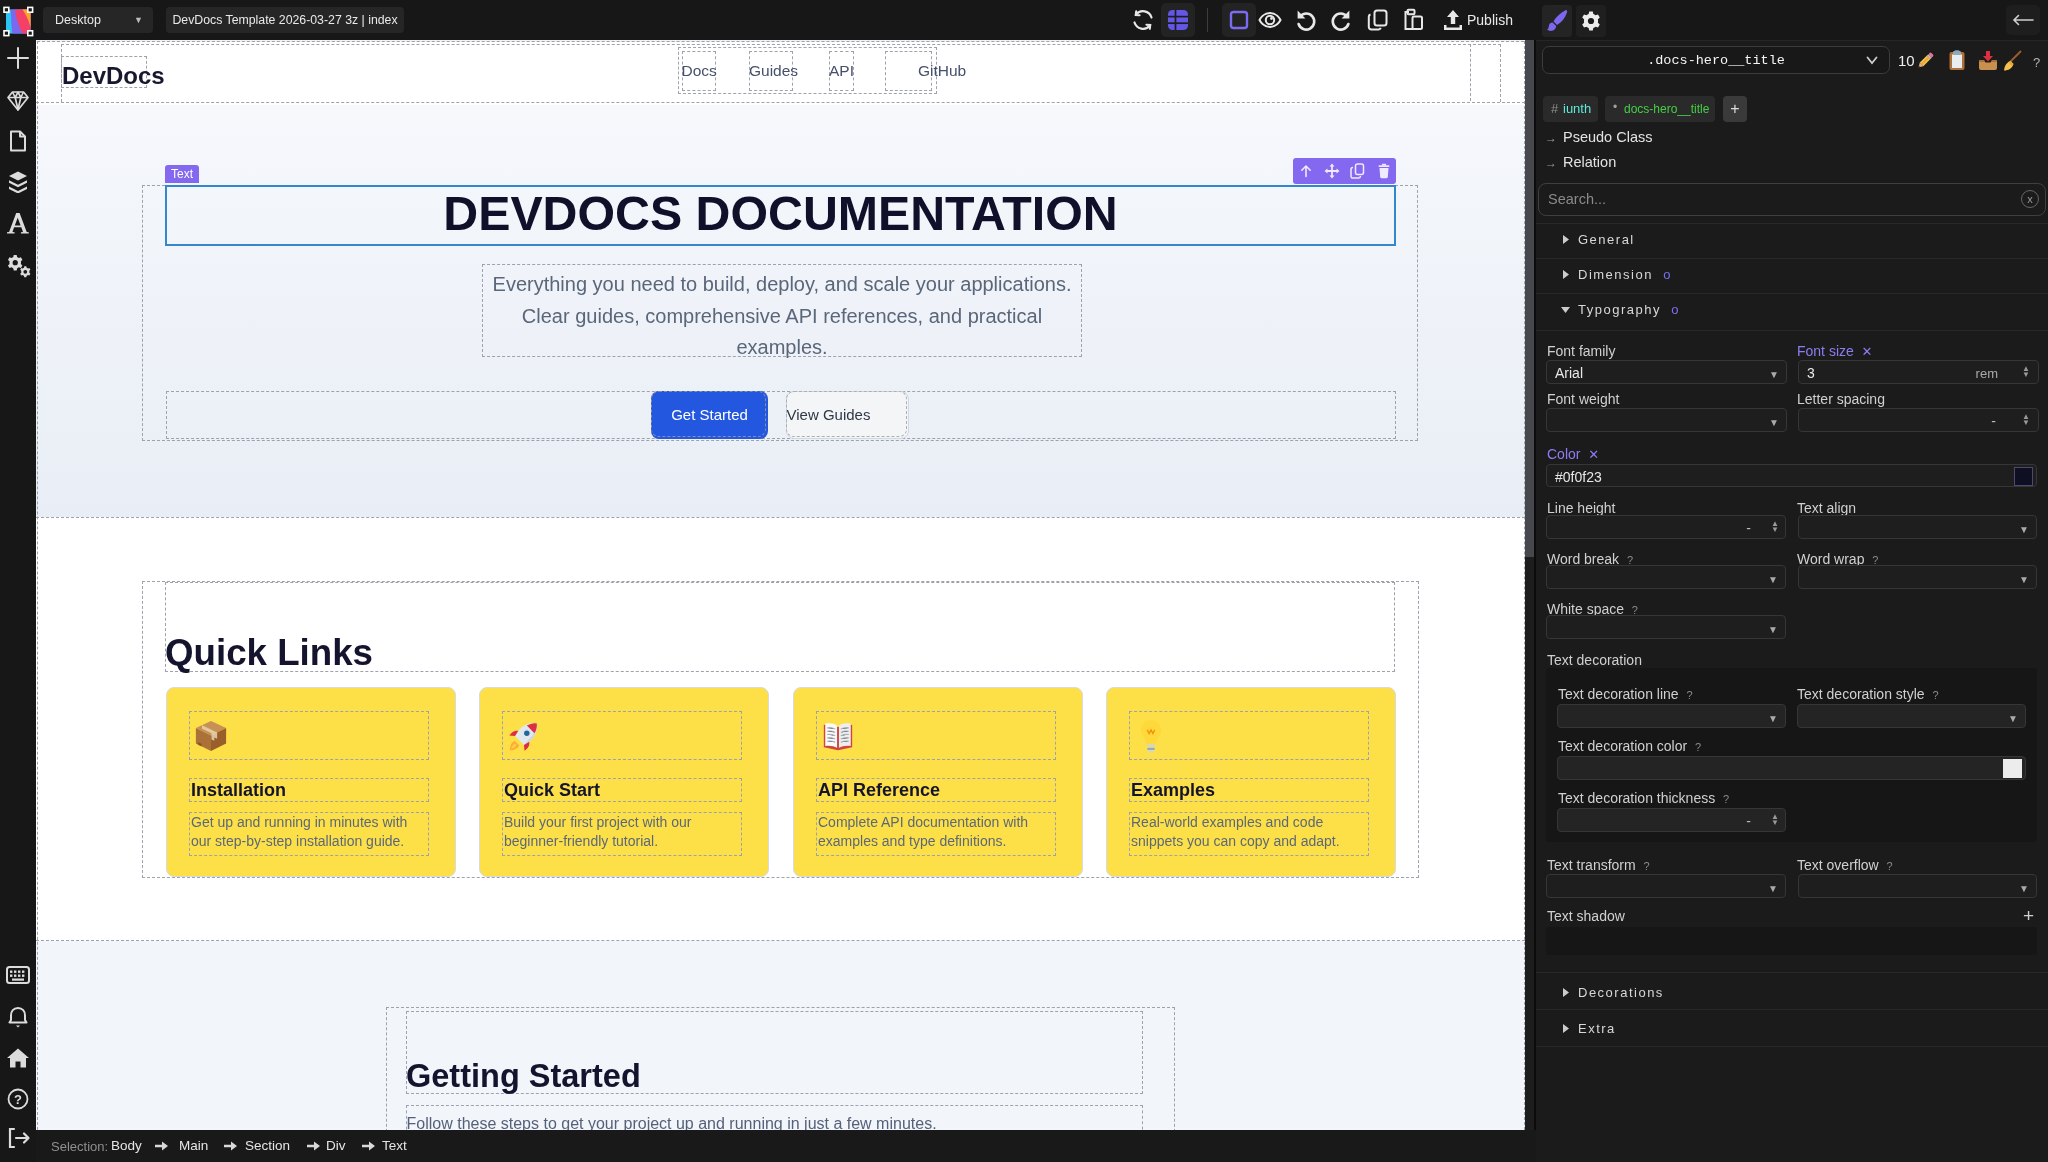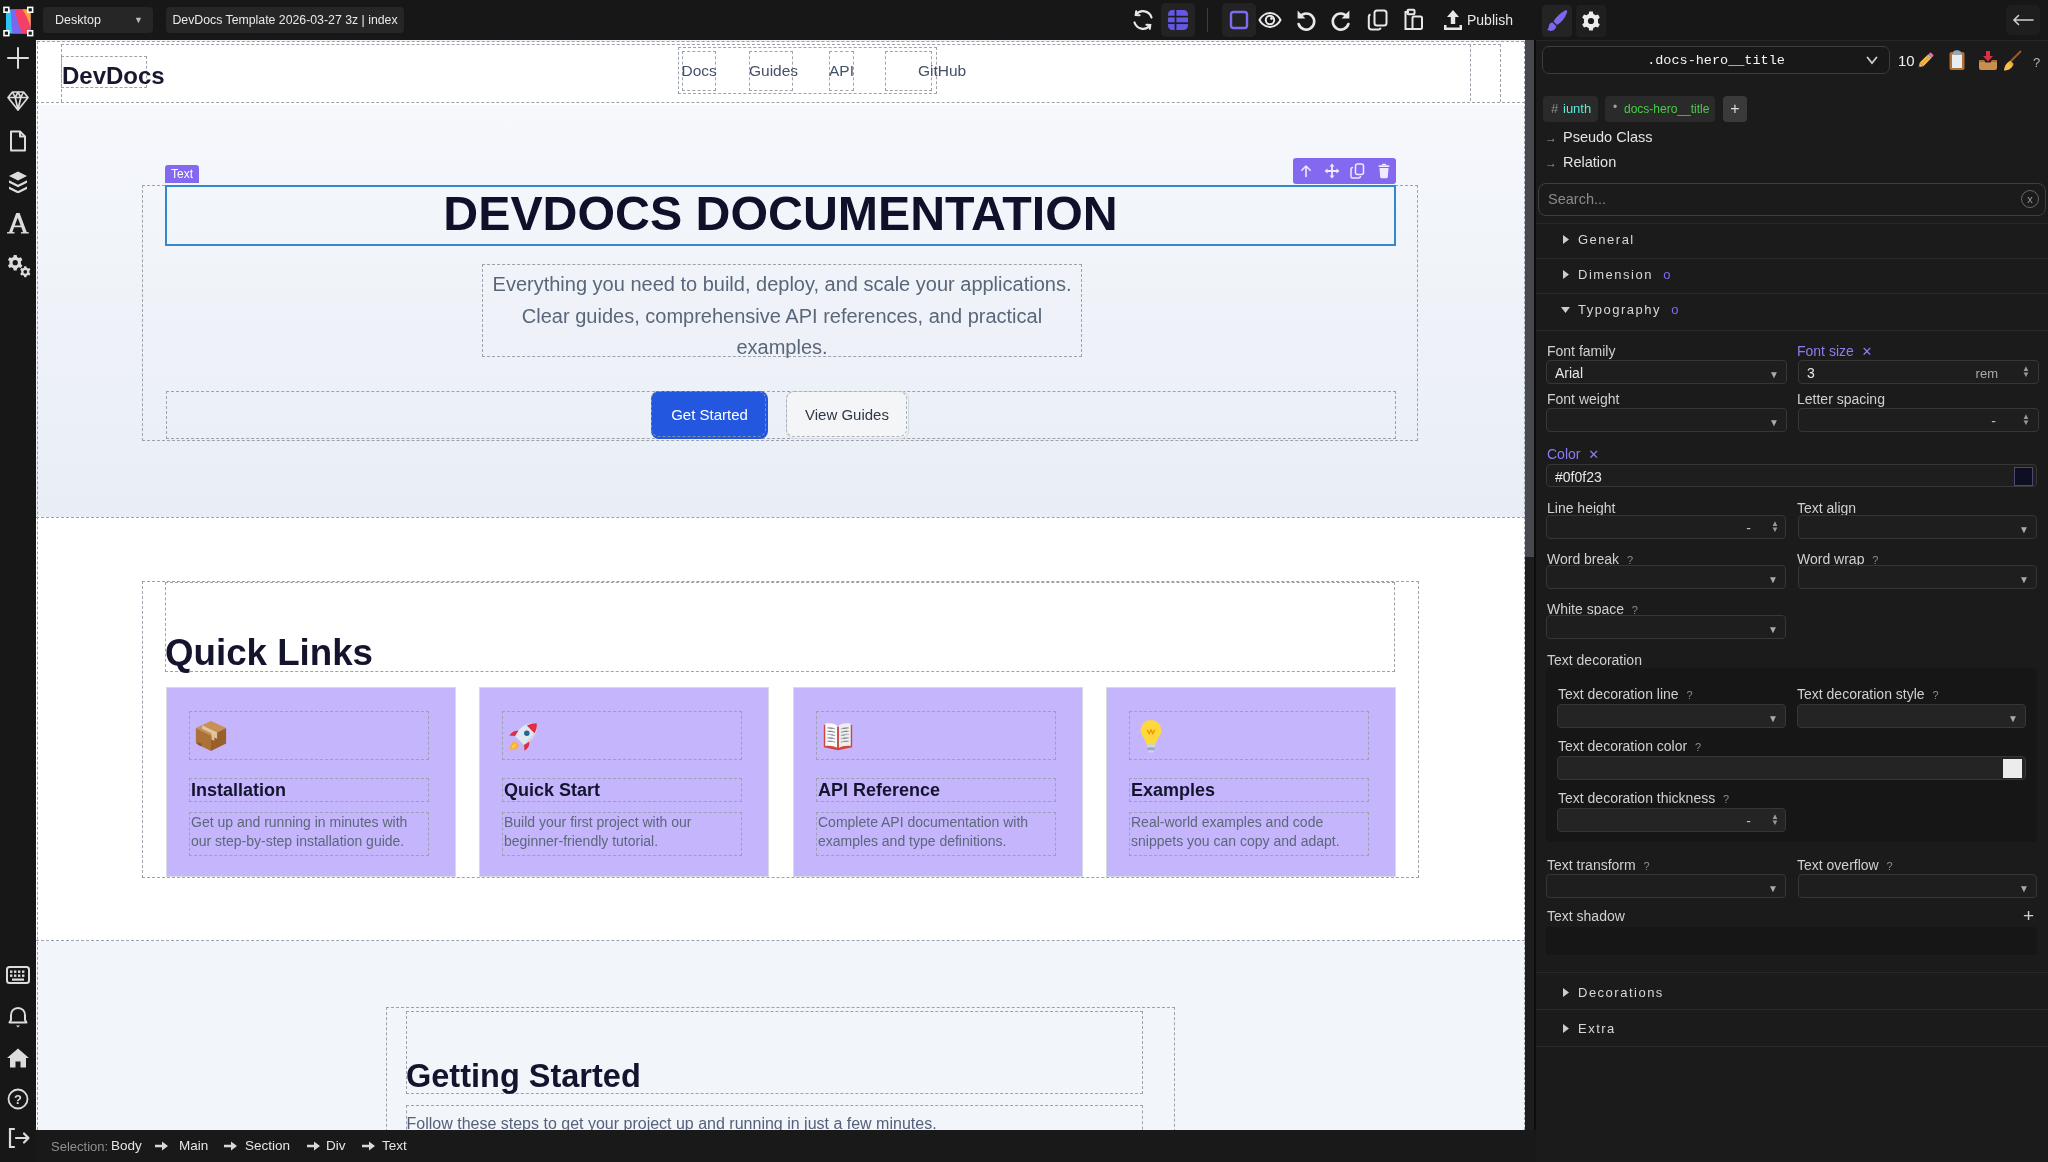--- a/index.html
+++ b/index.html
@@ -22,21 +22,21 @@
   
   #rpanel { position:absolute; left:1536px; top:0; width:512px; height:1162px; background:#1b1b1b; }
   .rlabel { position:absolute; color:#d0d0d0; font-size:14px; }
   .rinput { position:absolute; background:#1e1e1e; border:1px solid #363636; border-radius:4px; }
   .rsep { position:absolute; left:1536px; width:512px; border-top:1px solid #282828; }
   .sect { position:absolute; color:#d8d8d8; font-size:13px; letter-spacing:1.5px; }
   .qm { color:#8a8a8a; font-size:11px; }
   .caret { position:absolute; color:#aaa; font-size:10px; }
   .spin { position:absolute; color:#999; font-size:8px; line-height:6px; text-align:center; }
   .purp { color:#8a7ef2; }
-  .card { width:290px; height:190px; background:#c4b5fd; border:1.5px solid #d6dae1; border-radius:0; }
+  .card { width:290px; height:190px; background:#fde047; border:1.5px solid #d6dae1; border-radius:8px; }
   .cico { position:absolute; left:22px; top:23px; width:240px; height:49px; border:1px dashed #9ca3ad; padding:7px 0 0 4px; }
   .ctit { position:absolute; left:22px; top:90px; width:240px; height:24px; border:1px dashed #9ca3ad; }
   .ctt { position:absolute; left:1px; top:1px; font-size:18px; font-weight:bold; color:#14142e; }
   .cdes { position:absolute; left:22px; top:124px; width:240px; height:44px; border:1px dashed #9ca3ad; font-size:14px; line-height:18.5px; color:#5c6879; padding:0 0 0 1px; }
 </style>
 </head>
 <body>
   <div id="topbar">
 
     <svg class="abs" style="left:0px;top:1px" width="37" height="37" viewBox="0 0 37 37">
@@ -202,21 +202,21 @@
         <path d="M6 0.8 L10 0.8 L10 2.2 L6 2.2 Z"></path>
         <path d="M3.5 5 L12.5 5 L11.8 14 A 1.5 1.5 0 0 1 10.3 15.3 L5.7 15.3 A 1.5 1.5 0 0 1 4.2 14 Z"></path>
       </svg>
     </div>
     <div class="abs" style="left:129px;top:144.5px;width:1231px;height:61px;border:2px solid #3188cf;"></div>
     <div class="abs" style="left:129px;top:144.5px;width:1231px;text-align:center;font-size:48.3px;font-weight:bold;color:#10102a;">DEVDOCS DOCUMENTATION</div>
     <div class="dash" style="left:446px;top:224px;width:600px;height:93px;"></div>
     <div class="abs" style="left:446px;top:229px;width:600px;text-align:center;font-size:20px;line-height:31.5px;color:#5a6679;">Everything you need to build, deploy, and scale your applications. Clear guides, comprehensive API references, and practical examples.</div>
     <div class="dash" style="left:130px;top:351px;width:1230px;height:48px;"></div>
     <div class="abs" style="left:615px;top:351px;width:117px;height:48px;background:#2457e0;border-radius:8px;color:#fff;font-size:15px;text-align:center;line-height:48px;">Get Started</div>
-    <div class="abs" style="left:749.5px;top:351px;width:123px;height:48px;background:#f3f5f7;border:1px solid #d3d8de;border-radius:8px;color:#2e3847;font-size:15px;text-align:center;line-height:46px;">View Guides</div>
+    <div class="abs" style="left:749.5px;top:351px;width:123px;height:48px;background:#f3f5f7;border:1px solid #d3d8de;border-radius:8px;color:#2e3847;font-size:15px;line-height:46px;">View Guides</div>
     <div class="dash" style="left:615px;top:351px;width:115px;height:46px;border-color:#87909c;border-radius:8px;"></div>
     <div class="dash" style="left:749.5px;top:351px;width:121px;height:46px;border-color:#aab0b8;border-radius:8px;"></div>
     <div class="dasht" style="left:0px;top:477px;width:1489px;"></div>
 
     <div class="dash" style="left:106px;top:541px;width:1277px;height:297px;"></div>
     <div class="dash" style="left:129px;top:542px;width:1230px;height:90px;"></div>
     <div class="abs" style="left:129px;top:592px;font-size:36.7px;font-weight:bold;color:#14142e;">Quick Links</div>
 
     <div class="abs card" style="left:130px;top:647px;">
       <div class="cico"><svg width="34" height="34" viewBox="0 0 36 36">

